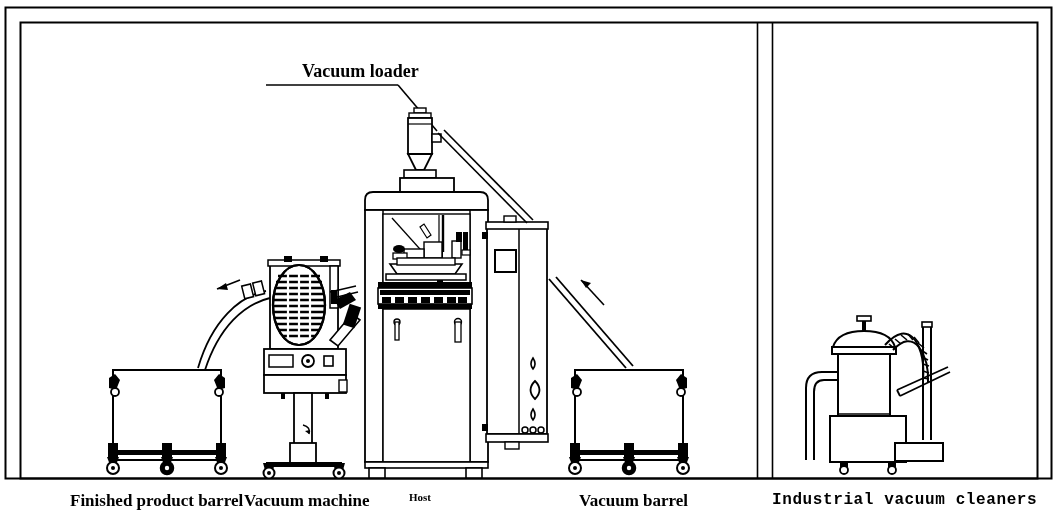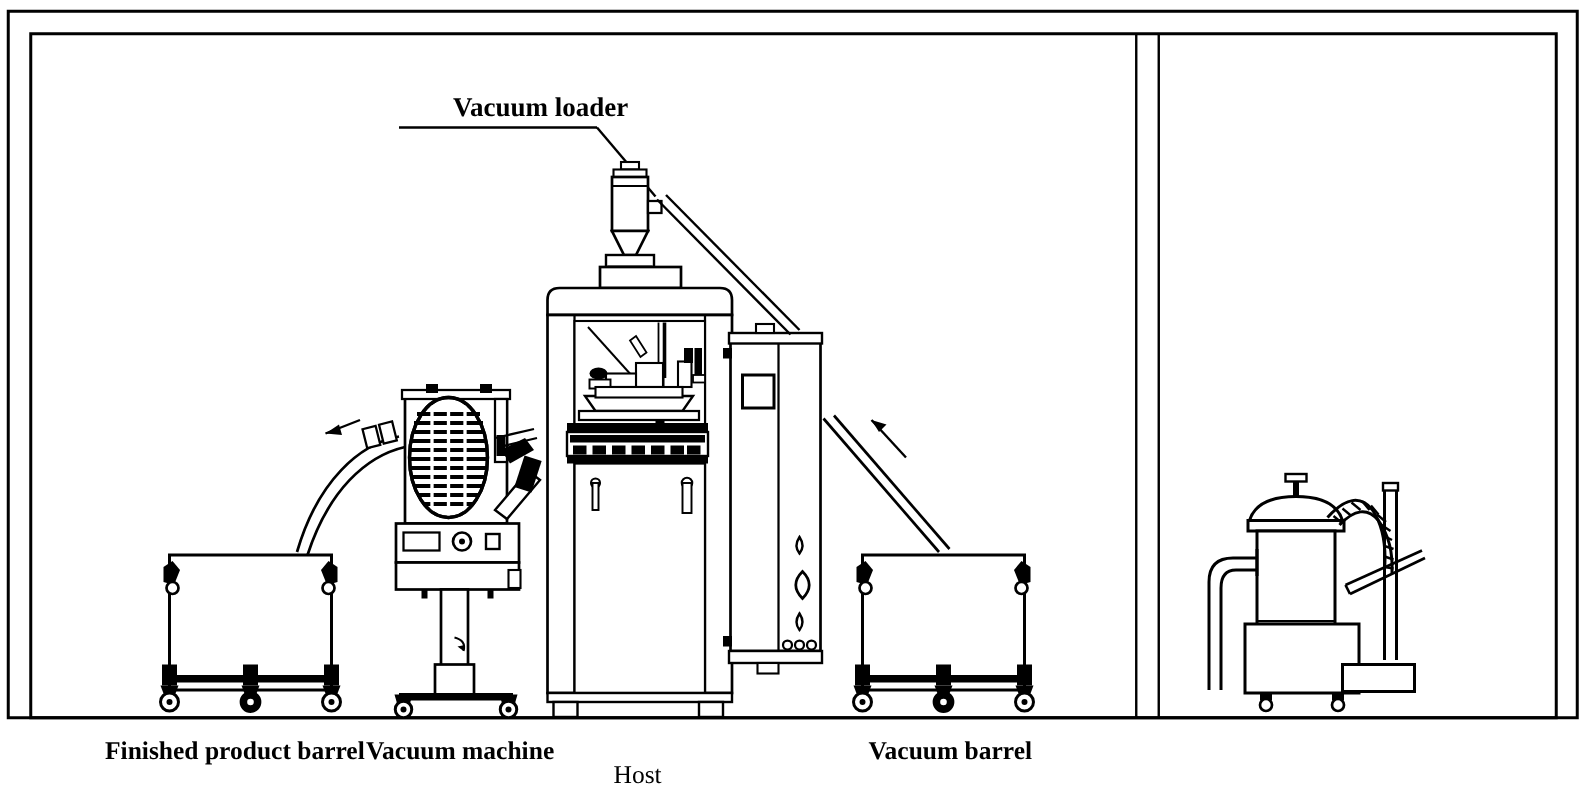--- a/index.html
+++ b/index.html
@@ -40,23 +40,22 @@
     white-space: nowrap;
     line-height: 1;
   }
   .cap-serif {
     font-family: Liberation Serif, serif;
     font-weight: bold;
     font-size: 17px;
   }
   .cap-serif-light {
     font-family: "Liberation Serif", serif;
-    font-weight: normal;
-    font-size: 17px;
-    margin-top: 16px;
+    font-weight: bold;
+    font-size: 11px;
   }
   .cap-mono {
     font-family: "Liberation Mono", monospace;
     font-weight: bold;
     font-size: 16px;
     letter-spacing: 0.6px;
   }
   .cap-title {
     font-family: "Liberation Serif", serif;
     font-weight: bold;
@@ -410,15 +409,16 @@
     <div class="caption cap-title" style="left:302px; top:62px;">Vacuum loader</div>
 
     <div class="caption cap-serif" style="left:70px; top:492px;">Finished product barrel</div>
 
     <div class="caption cap-serif" style="left:244px; top:492px;">Vacuum machine</div>
 
     <div class="caption cap-serif-light" style="left:409px; top:492px;">Host</div>
 
     <div class="caption cap-serif" style="left:579px; top:492px;">Vacuum barrel</div>
 
+    <div class="caption cap-mono" style="left:772px; top:492px;">Industrial vacuum cleaners</div>
   </div>
 
 </div>
 
 </body></html>

